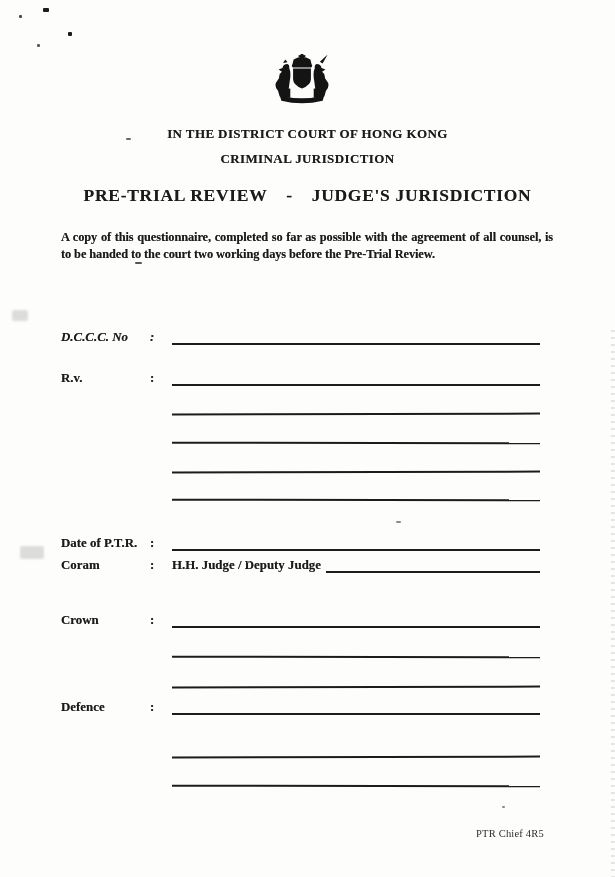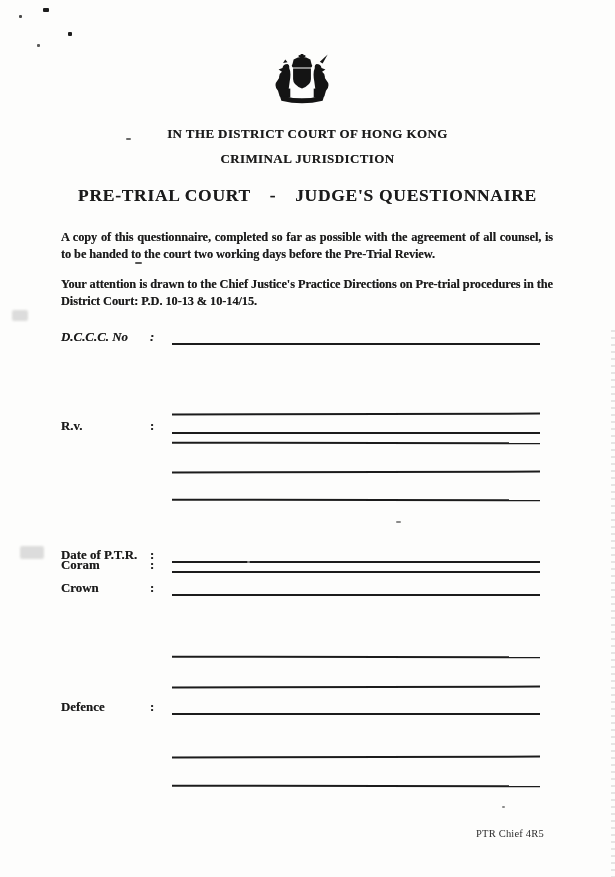--- a/index.html
+++ b/index.html
@@ -30,24 +30,24 @@
   .row{
     position:absolute;left:61px;width:479px;height:15px;
     display:flex;align-items:flex-end;font-size:12.9px;
   }
   .row .lbl{width:89px;flex:none;}
   .row .colon{width:22px;flex:none;}
   .row .prefix{flex:none;white-space:nowrap;padding-right:5px;}
   .row .wline{flex:1;height:13px;border-bottom:2px solid #1c1c1c;}
 
   .row-dccc{top:330px;font-style:italic;}
-  .row-rv{top:371px;margin-top:48px;}
-  .row-date{top:548px;align-items:center;}
+  .row-rv{top:371px;}
+  .row-date{top:536px;align-items:center;}
   .row-coram{top:558px;}
-  .row-crown{top:581px;justify-content:space-between;}
+  .row-crown{top:613px;justify-content:space-between;}
   .row-defence{top:700px;}
 
   .xline{position:absolute;left:172px;width:368px;height:0;border-top:2px solid #1c1c1c;}
   .t1{transform:rotate(-.12deg);}
   .t2{transform:rotate(.1deg);}
   .rv-l2{top:413px;} .rv-l3{top:442px;} .rv-l4{top:471px;} .rv-l5{top:499px;}
   .crown-l2{top:656px;} .crown-l3{top:686px;}
   .def-l2{top:756px;} .def-l3{top:785px;}
 
   .footer-ref{position:absolute;left:476px;top:828px;font-size:10.5px;color:#2e2e2e;letter-spacing:.2px;}
@@ -88,24 +88,23 @@
       <path d="M92 14 L106 1 L97 17 Z"></path>
       <path d="M44 26 h32 v19 q0 11 -16 17 q-16 -6 -16 -17 z"></path>
       <rect x="28" y="62" width="11" height="16"></rect>
       <rect x="81" y="62" width="11" height="16"></rect>
       <path d="M20 74 q40 11 80 0 l-3 10 q-37 9 -74 0 z"></path>
     </g>
   </svg>
 
   <div class="center-line hdr-court ink">IN THE DISTRICT COURT OF HONG KONG</div>
   <div class="center-line hdr-juris ink">CRIMINAL JURISDICTION</div>
-  <div class="center-line form-title ink">PRE-TRIAL COURT  -  JUDGE'S QUESTIONNAIRE</div>
+  <div class="center-line form-title ink">PRE-TRIAL REVIEW  -  JUDGE'S JURISDICTION</div>
 
   <p class="para para-1 ink">A copy of this questionnaire, completed so far as possible with the agreement of all counsel, is to be handed to the court two working days before the Pre-Trial Review.</p>
-  <p class="para para-2 ink">Your attention is drawn to the Chief Justice's Practice Directions on Pre-trial procedures in the District Court: P.D. 10-13 &amp; 10-14/15.</p>
 
   <div class="row row-dccc ink">
     <span class="lbl">D.C.C.C. No</span>
     <span class="colon">:</span>
     <span class="wline"></span>
   </div>
 
   <div class="row row-rv ink">
     <span class="lbl">R.v.</span>
     <span class="colon">:</span>
@@ -118,20 +117,21 @@
 
   <div class="row row-date ink">
     <span class="lbl">Date of P.T.R.</span>
     <span class="colon">:</span>
     <span class="wline"></span>
   </div>
 
   <div class="row row-coram ink">
     <span class="lbl">Coram</span>
     <span class="colon">:</span>
+    <span class="prefix">H.H. Judge / Deputy Judge</span>
     <span class="wline"></span>
   </div>
 
   <div class="row row-crown ink">
     <span class="lbl">Crown</span>
     <span class="colon">:</span>
     <span class="wline"></span>
   </div>
   <div class="xline crown-l2 t2"></div>
   <div class="xline crown-l3 t1"></div>

